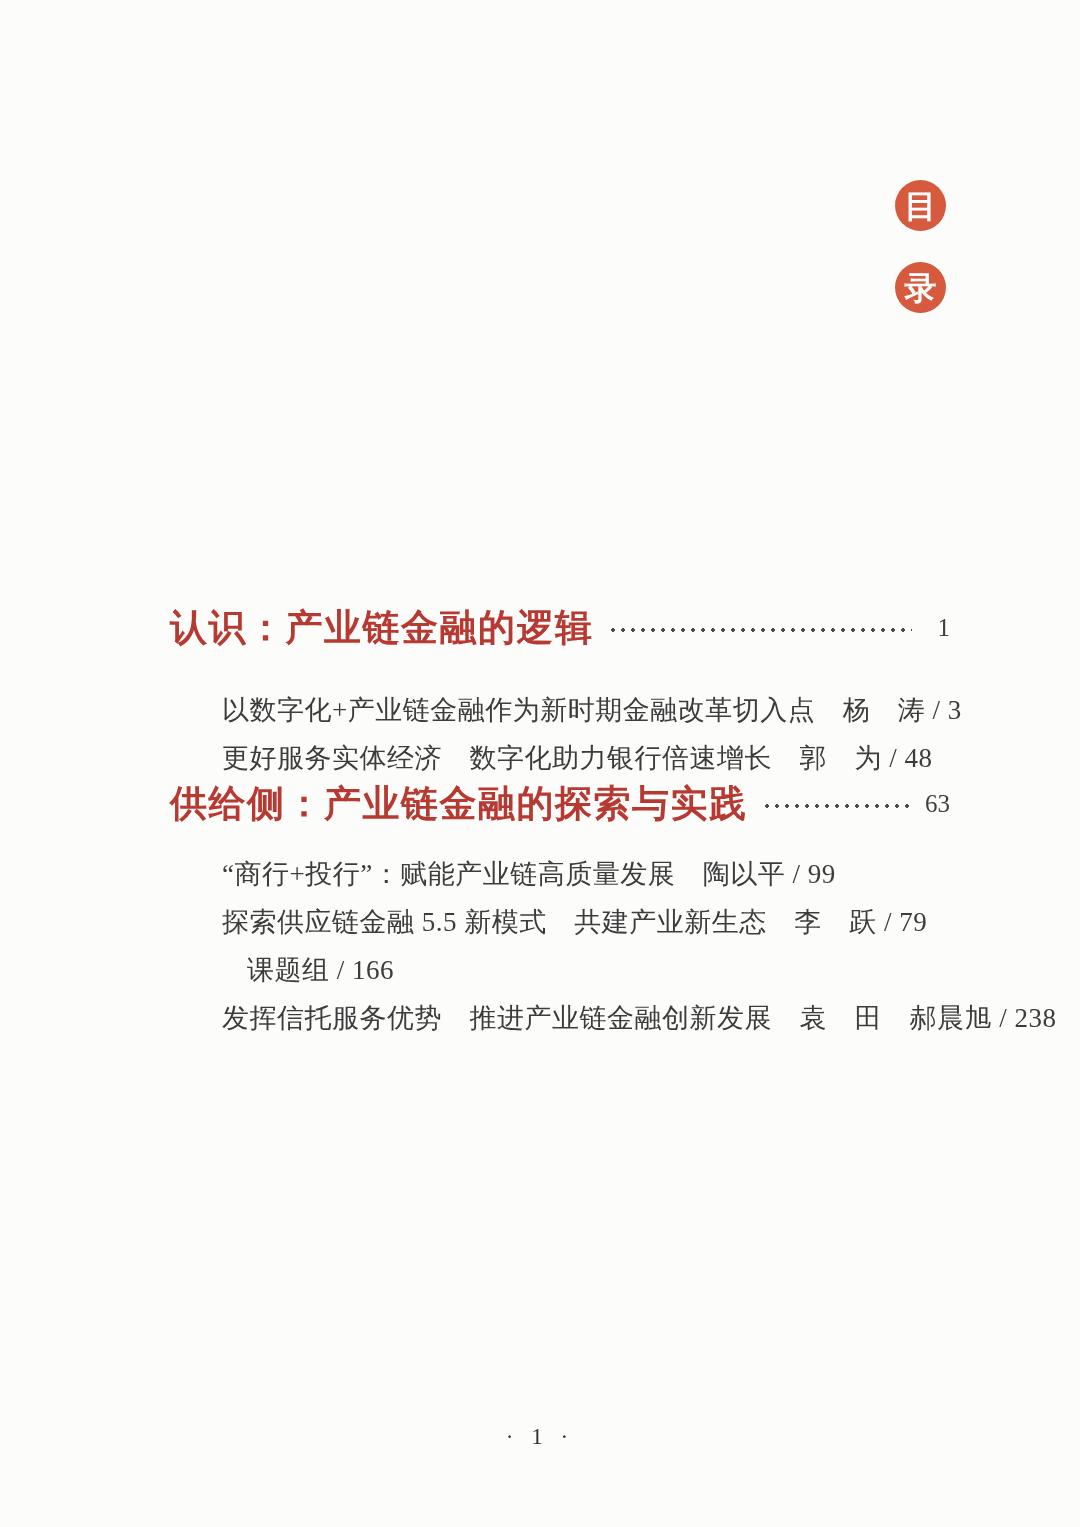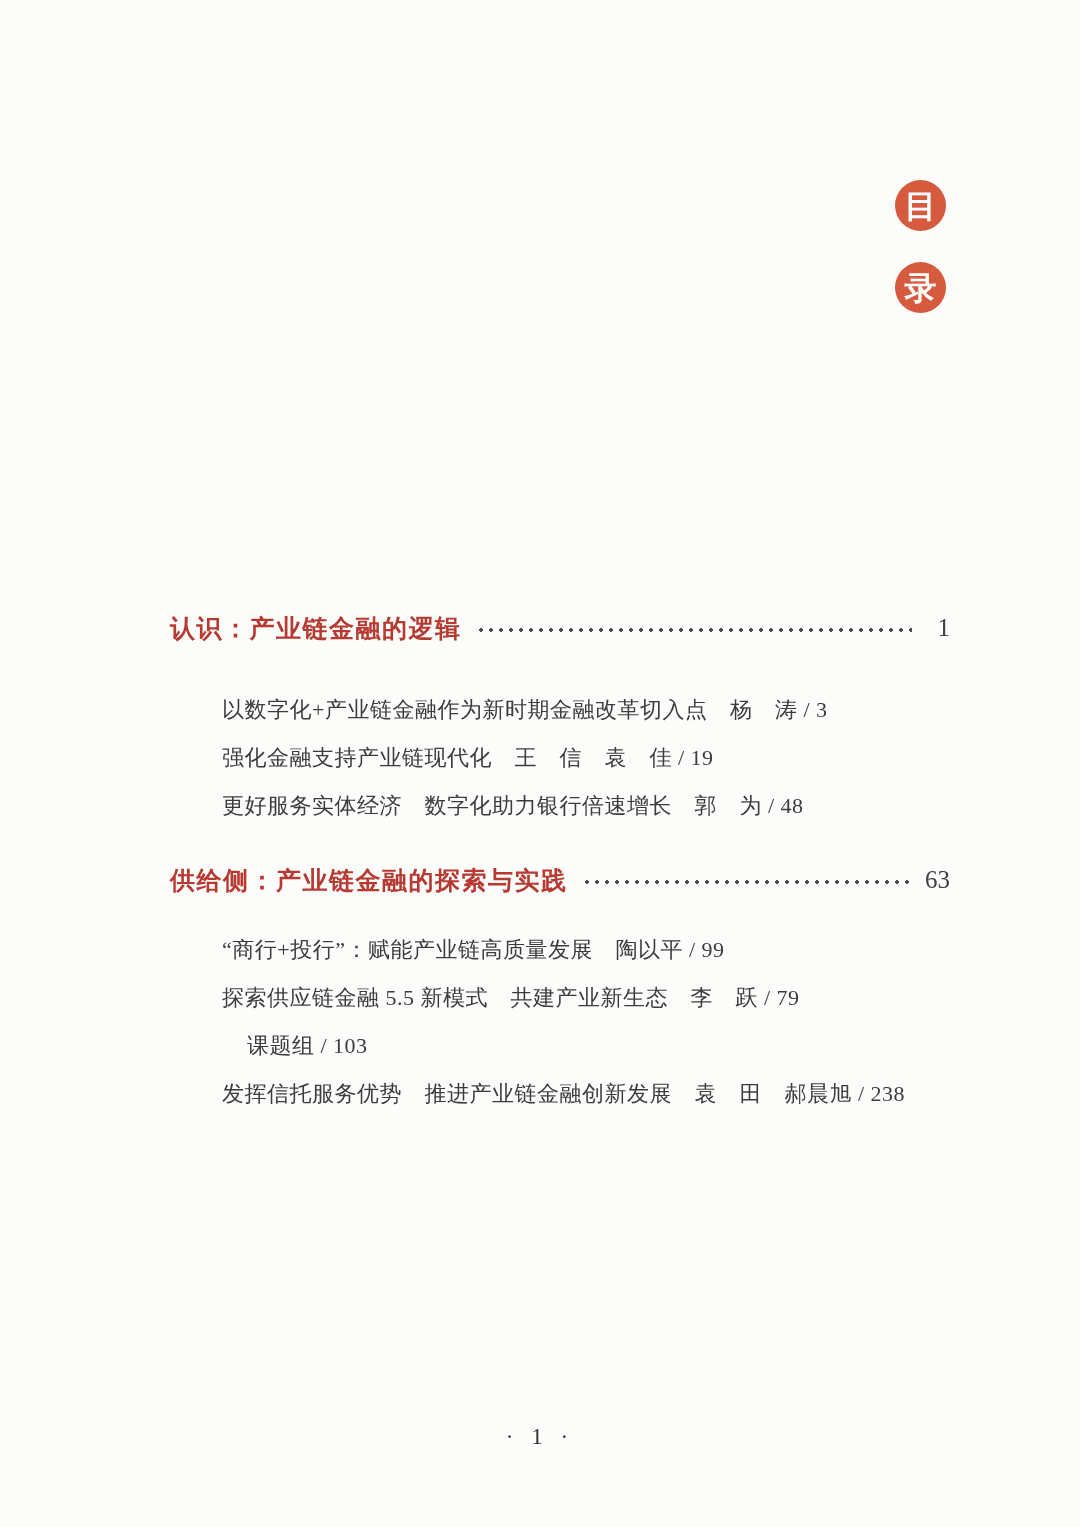--- a/index.html
+++ b/index.html
@@ -49,21 +49,21 @@
   }
 
   .heading-row {
     display: flex;
     align-items: center;
     height: 44px;
   }
   .heading {
     color: #b73a32;
     font-weight: bold;
-    font-size: 25px;
+    font-size: 37px;
     letter-spacing: 1.5px;
     white-space: nowrap;
   }
   .leader {
     flex: 1;
     align-self: stretch;
     margin: 0 12px 0 14px;
     background-image: radial-gradient(circle, #4c4c4c 1.7px, rgba(0,0,0,0) 1.9px);
     background-size: 10px 10px;
     background-repeat: repeat-x;
@@ -75,28 +75,28 @@
     min-width: 26px;
     text-align: right;
   }
 
   .items {
     margin: 36px 0 0 52px;
   }
   .section-2 .items { margin-top: 24px; }
   .item {
     color: #3c3c3c;
-    font-size: 22px;
+    font-size: 27px;
     line-height: 48px;
     letter-spacing: 0.5px;
     white-space: nowrap;
   }
   .item.continuation { padding-left: 25px; }
 
-  .section-2 { margin-top: 28px; }
+  .section-2 { }
 
   .footer {
     position: absolute;
     left: 0;
     top: 1424px;
     width: 100%;
     text-align: center;
     color: #333333;
     font-size: 23px;
     letter-spacing: 6px;
@@ -119,35 +119,34 @@
   <div class="content">
 
     <div class="section section-1">
       <div class="heading-row">
         <span class="heading">认识：产业链金融的逻辑</span>
         <span class="leader"></span>
         <span class="pagenum">1</span>
       </div>
       <div class="items">
         <div class="item">以数字化+产业链金融作为新时期金融改革切入点　杨　涛 / 3</div>
-        <div class="item">强化金融支持产业链现代化　王　信　袁　佳 / 19</div>
         <div class="item">更好服务实体经济　数字化助力银行倍速增长　郭　为 / 48</div>
       </div>
     </div>
 
     <div class="section section-2">
       <div class="heading-row">
         <span class="heading">供给侧：产业链金融的探索与实践</span>
         <span class="leader"></span>
         <span class="pagenum">63</span>
       </div>
       <div class="items">
         <div class="item">“商行+投行”：赋能产业链高质量发展　陶以平 / 99</div>
         <div class="item">探索供应链金融 5.5 新模式　共建产业新生态　李　跃 / 79</div>
-        <div class="item continuation">课题组 / 103</div>
+        <div class="item continuation">课题组 / 166</div>
         <div class="item">发挥信托服务优势　推进产业链金融创新发展　袁　田　郝晨旭 / 238</div>
       </div>
     </div>
 
   </div>
 
   <div class="footer">· 1 ·</div>
 
 </div>
 

